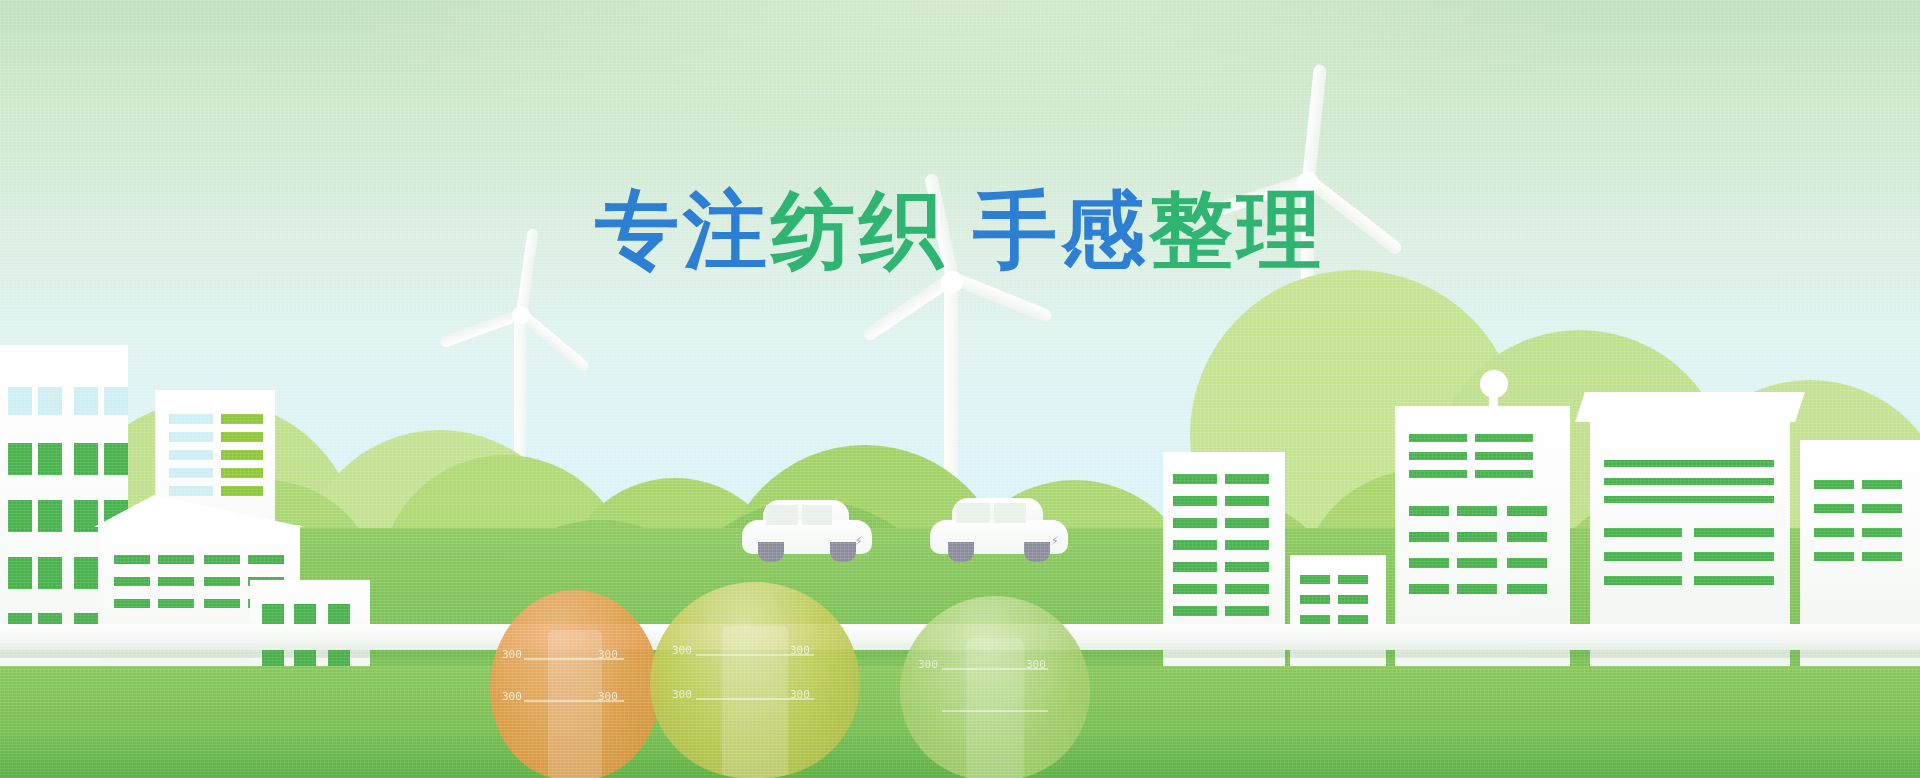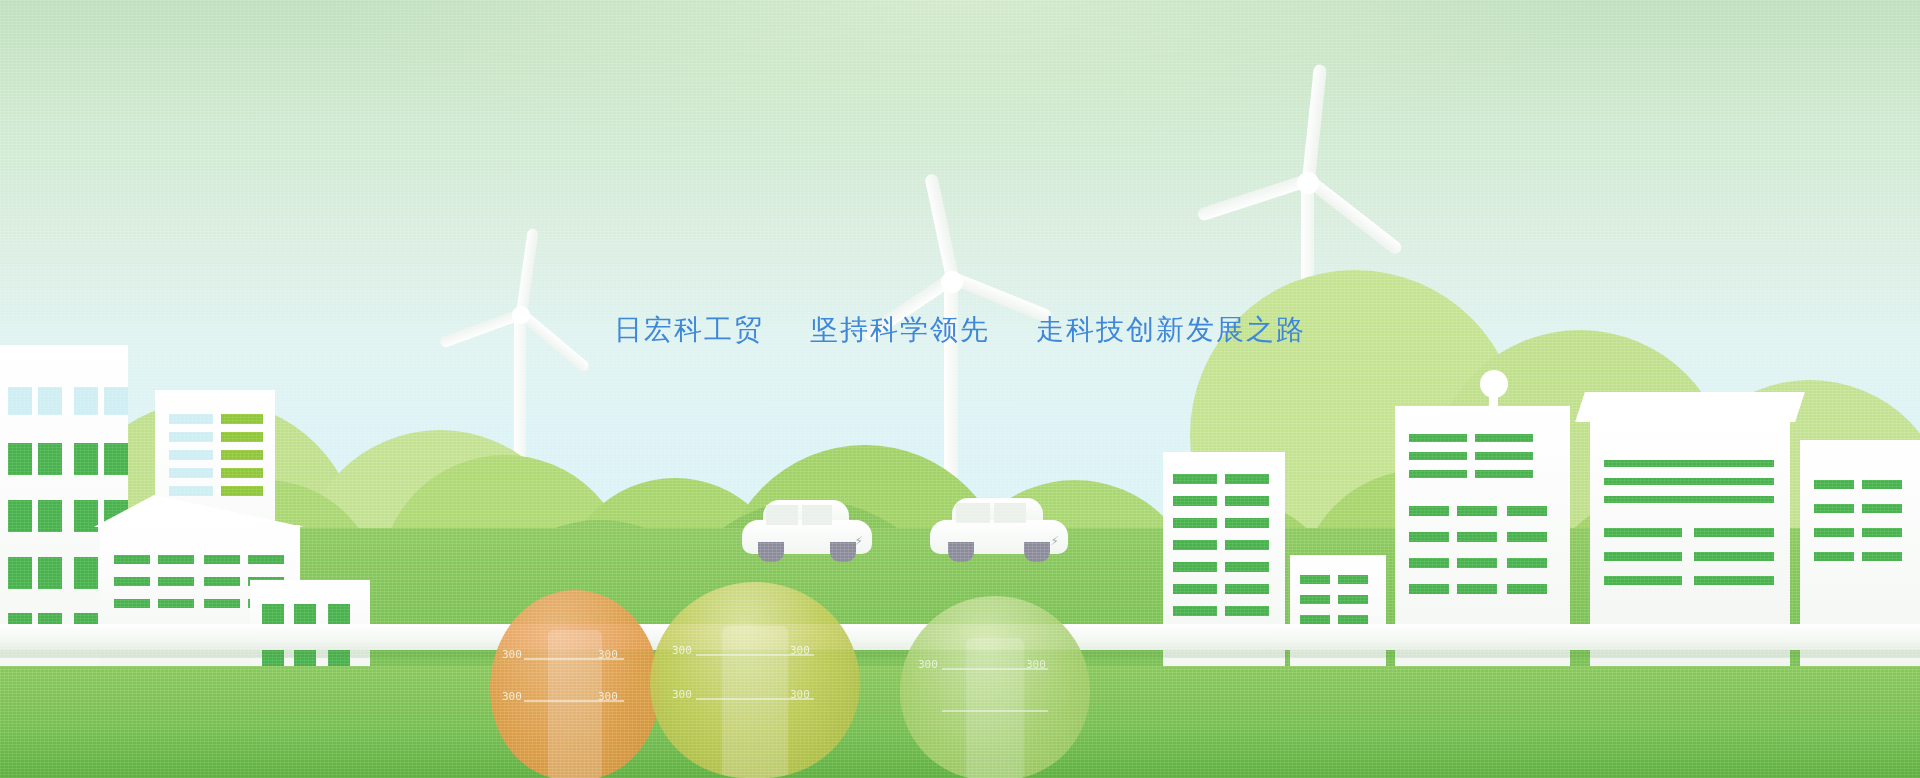--- a/index.html
+++ b/index.html
@@ -339,20 +339,20 @@
 
   <div class="flask" style="left:900px;top:596px;width:190px;height:184px;
        background:radial-gradient(ellipse at 45% 25%, #cfe6a6, #a9d171 55%, #93c45c 100%);opacity:.88;">
     <div class="gradline" style="left:42px;top:72px;width:106px;"></div>
     <div class="gradline" style="left:42px;top:114px;width:106px;"></div>
     <div class="tick" style="left:18px;top:62px;">300</div>
     <div class="tick" style="left:126px;top:62px;">300</div>
     <div style="position:absolute;left:66px;top:42px;width:58px;height:150px;background:rgba(255,255,255,.18);border-radius:6px;"></div>
   </div>
 
-
-  <div class="subline">
-    <span class="seg">日宏科工贸</span><span class="sp"></span><span class="seg">坚持科学领先</span><span class="sp"></span><span class="seg">走科技创新发展之路</span>
-  </div>
+  <div class="headline">
+    <span class="t-blue">专注</span><span class="t-green">纺织</span><span class="gap"></span><span class="t-blue">手感</span><span class="t-green">整理</span>
+  </div>
+
 
   <div class="grain"></div>
 
 </div>
 
 </body></html>

